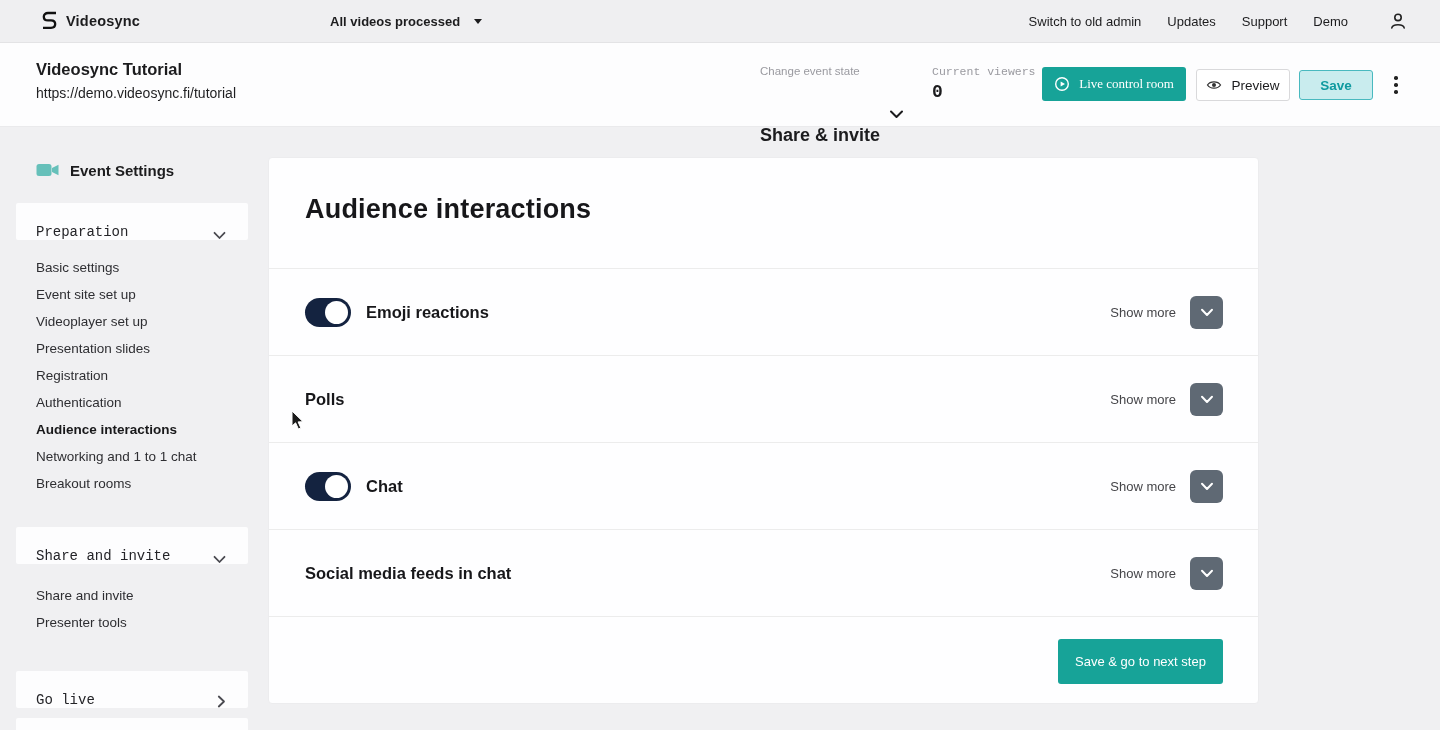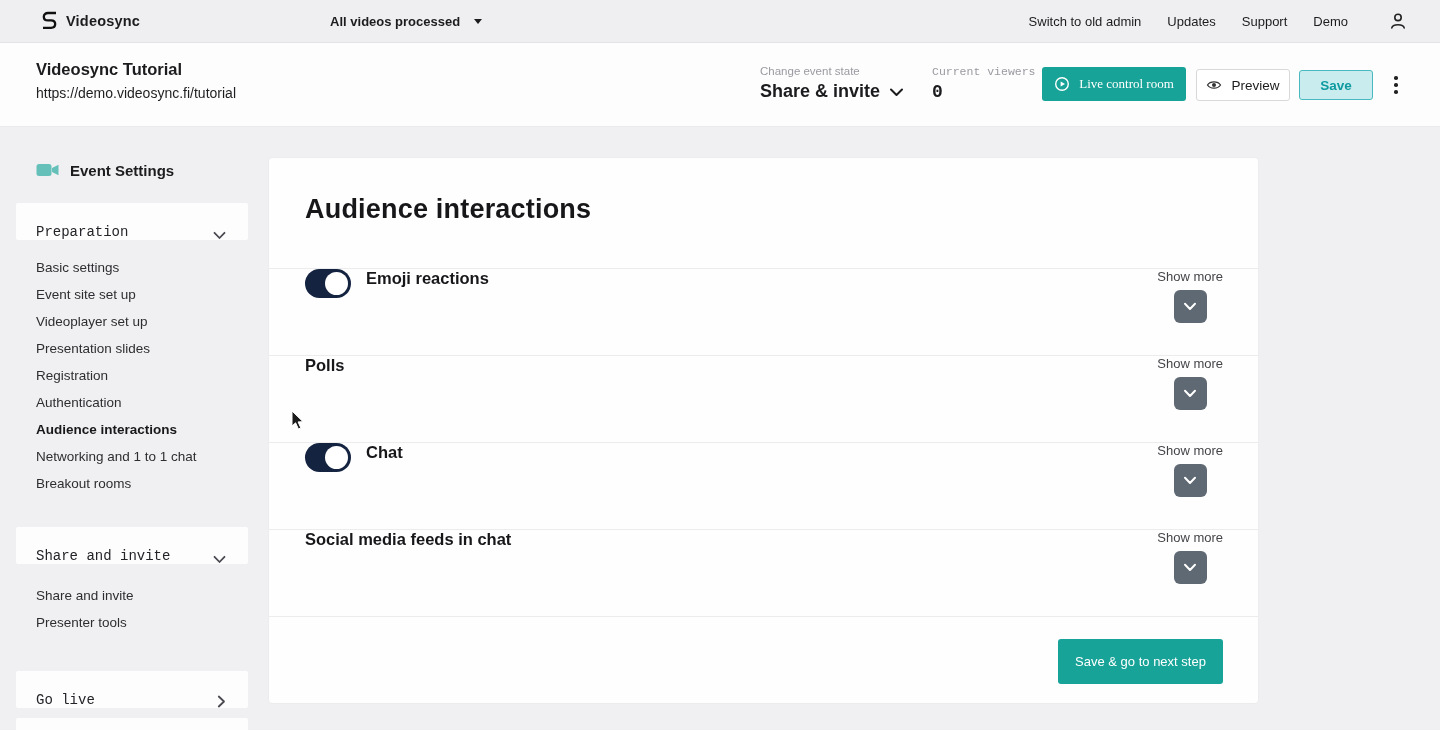--- a/index.html
+++ b/index.html
@@ -29,21 +29,21 @@
   
   .pagehead {
     position:absolute; top:43px; left:0; width:1440px; height:84px;
     background:#fdfdfe; border-bottom:1px solid #eaeaec;
   }
   .ph-title { position:absolute; left:36px; top:17px; font-size:16.5px; font-weight:bold; }
   .ph-url   { position:absolute; left:36px; top:42px; font-size:14px; color:#1f1f21; }
   .ph-group-label { font-size:11.5px; color:#9a9aa0; }
   .ph-state { position:absolute; left:760px; top:22px; }
   .ph-state-val { margin-top:4px; display:flex; align-items:center; gap:9px; cursor:pointer; }
-  .ph-state-val b { font-size:18px; font-weight:bold; }
+  .ph-state-val b { font-size:18px; font-weight:bold;margin-top:44px; }
   .ph-viewers { position:absolute; left:932px; top:22px;font-family:Liberation Mono, monospace; }
   .ph-viewers b { display:block; margin-top:4px; font-size:18px; }
   .btn { border:none; border-radius:3px; cursor:pointer; font-family:"Liberation Sans",sans-serif; display:flex; align-items:center; justify-content:center; gap:9px; }
   .btn-live { position:absolute; left:1042px; top:24px; width:144px; height:34px; background:#17a398; color:#fff; font-size:13px;font-family:Liberation Serif, serif; }
   .btn-preview { position:absolute; left:1196px; top:26px; width:94px; height:32px; background:#fff; border:1px solid #d9d9db; color:#1c1c1e; font-size:13.5px; }
   .btn-save { position:absolute; left:1299px; top:27px; width:74px; height:30px; background:#c9ecee; border:1px solid #49b9bf; color:#0f9aa0; font-size:13.5px; font-weight:bold; }
   .kebab { position:absolute; left:1390px; top:30px; width:12px; height:24px; display:flex; flex-direction:column; align-items:center; justify-content:center; gap:3.5px; cursor:pointer; }
   .kebab i { width:3.5px; height:3.5px; border-radius:50%; background:#222; }
 
   
@@ -62,29 +62,29 @@
 
   
   .card {
     position:absolute; left:268px; top:157px; width:991px; height:547px;
     background:#fefeff; border:1px solid #ececee; border-radius:4px;
   }
   .card-head { height:111px; border-bottom:1px solid #ececec; padding:36px 36px 0 36px; }
   .card-head h1 { font-size:27px; font-weight:bold; letter-spacing:.2px; color:#17171a; }
   .crow {
     height:87px; border-bottom:1px solid #ececec;
-    display:flex; align-items:flex-start; padding:0 35px 0 36px;
+    display:flex; align-items:center; padding:0 35px 0 36px;
   }
   .crow-label { font-size:16.5px; font-weight:bold; color:#17171a; }
   .toggle {
     width:46px; height:29px; border-radius:15px; background:#142340;
     position:relative; margin-right:15px; cursor:pointer; flex:0 0 auto;
   }
   .toggle .knob { position:absolute; top:3px; right:3px; width:23px; height:23px; border-radius:50%; background:#fff; }
-  .crow-right { margin-left:auto; display:flex; align-items:center; gap:6px;flex-direction:column; }
+  .crow-right { margin-left:auto; display:flex; align-items:center; gap:14px; }
   .show-more { font-size:13px; color:#454549; cursor:pointer; }
   .chev-btn {
     width:33px; height:33px; border:none; border-radius:6px; background:#5f6974;
     display:flex; align-items:center; justify-content:center; cursor:pointer;
   }
   .card-foot { height:88px; display:flex; align-items:center; justify-content:flex-end; padding-right:35px; }
   .btn-next { width:165px; height:45px; background:#17a398; color:#fff; font-size:13px; border-radius:3px; }
 
   .cursor { position:absolute; left:291px; top:410px; }
 </style>

